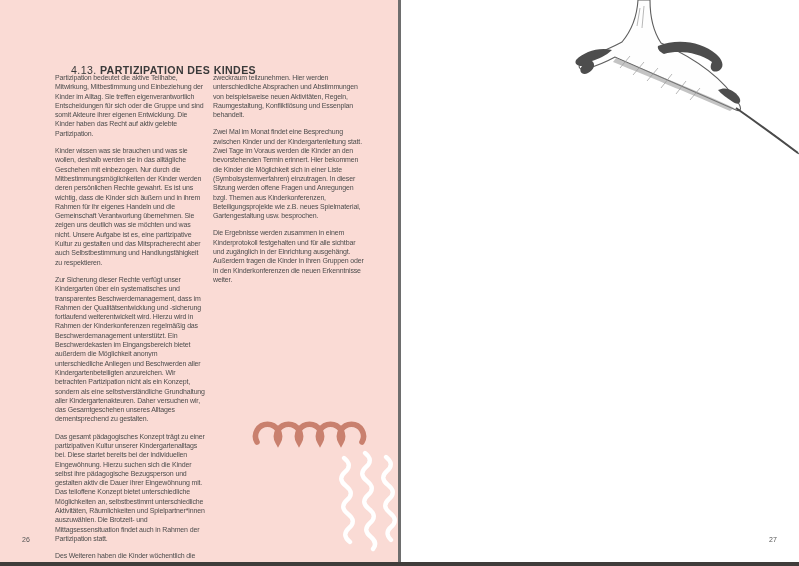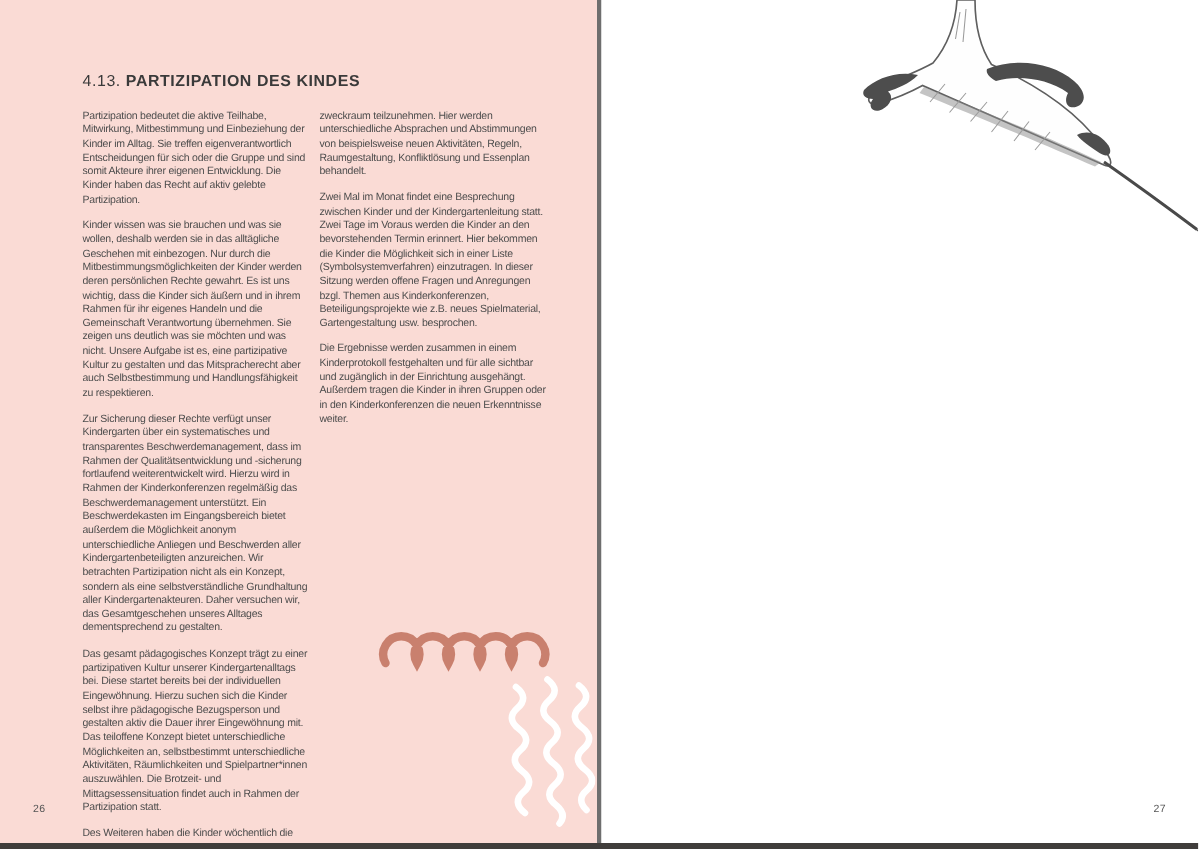--- a/index.html
+++ b/index.html
@@ -6,21 +6,21 @@
   .spread{
     position:relative;width:799px;height:566px;overflow:hidden;
     font-family:"Liberation Sans",sans-serif;color:#4a4a4a;background:#ffffff;
   }
   .page{position:absolute;top:0;height:562px;overflow:hidden;}
   .page-left{left:0;width:398px;background:#fadbd5;}
   .page-right{left:401px;width:398px;background:#ffffff;}
   .seam{position:absolute;left:398px;top:0;width:3px;height:563px;background:#6e6e6e;}
   .bottom-border{position:absolute;left:0;top:562px;width:799px;height:4px;background:#403d3b;}
 
-  .sec-head{position:absolute;margin:0;color:#3a3a3a;font-size:10.6px;line-height:13px;letter-spacing:.4px;font-weight:400;}
+  .sec-head{position:absolute;margin:16px;color:#3a3a3a;font-size:10.6px;line-height:13px;letter-spacing:.4px;font-weight:400;}
   .sec-head .sec-title{font-weight:700;}
   .head-413{left:55px;top:48px;width:300px;}
 
   .col{position:absolute;font-size:7px;line-height:9.3px;letter-spacing:-.15px;color:#4d4d4d;}
   .col p{margin:0 0 8px 0;}
   .col-l1{left:55px;top:73px;width:150px;}
   .col-l2{left:213px;top:73px;width:153px;}
 
   .pagenum{position:absolute;font-size:7px;color:#555;letter-spacing:.2px;}
   .pagenum-left{left:22px;top:536px;}

